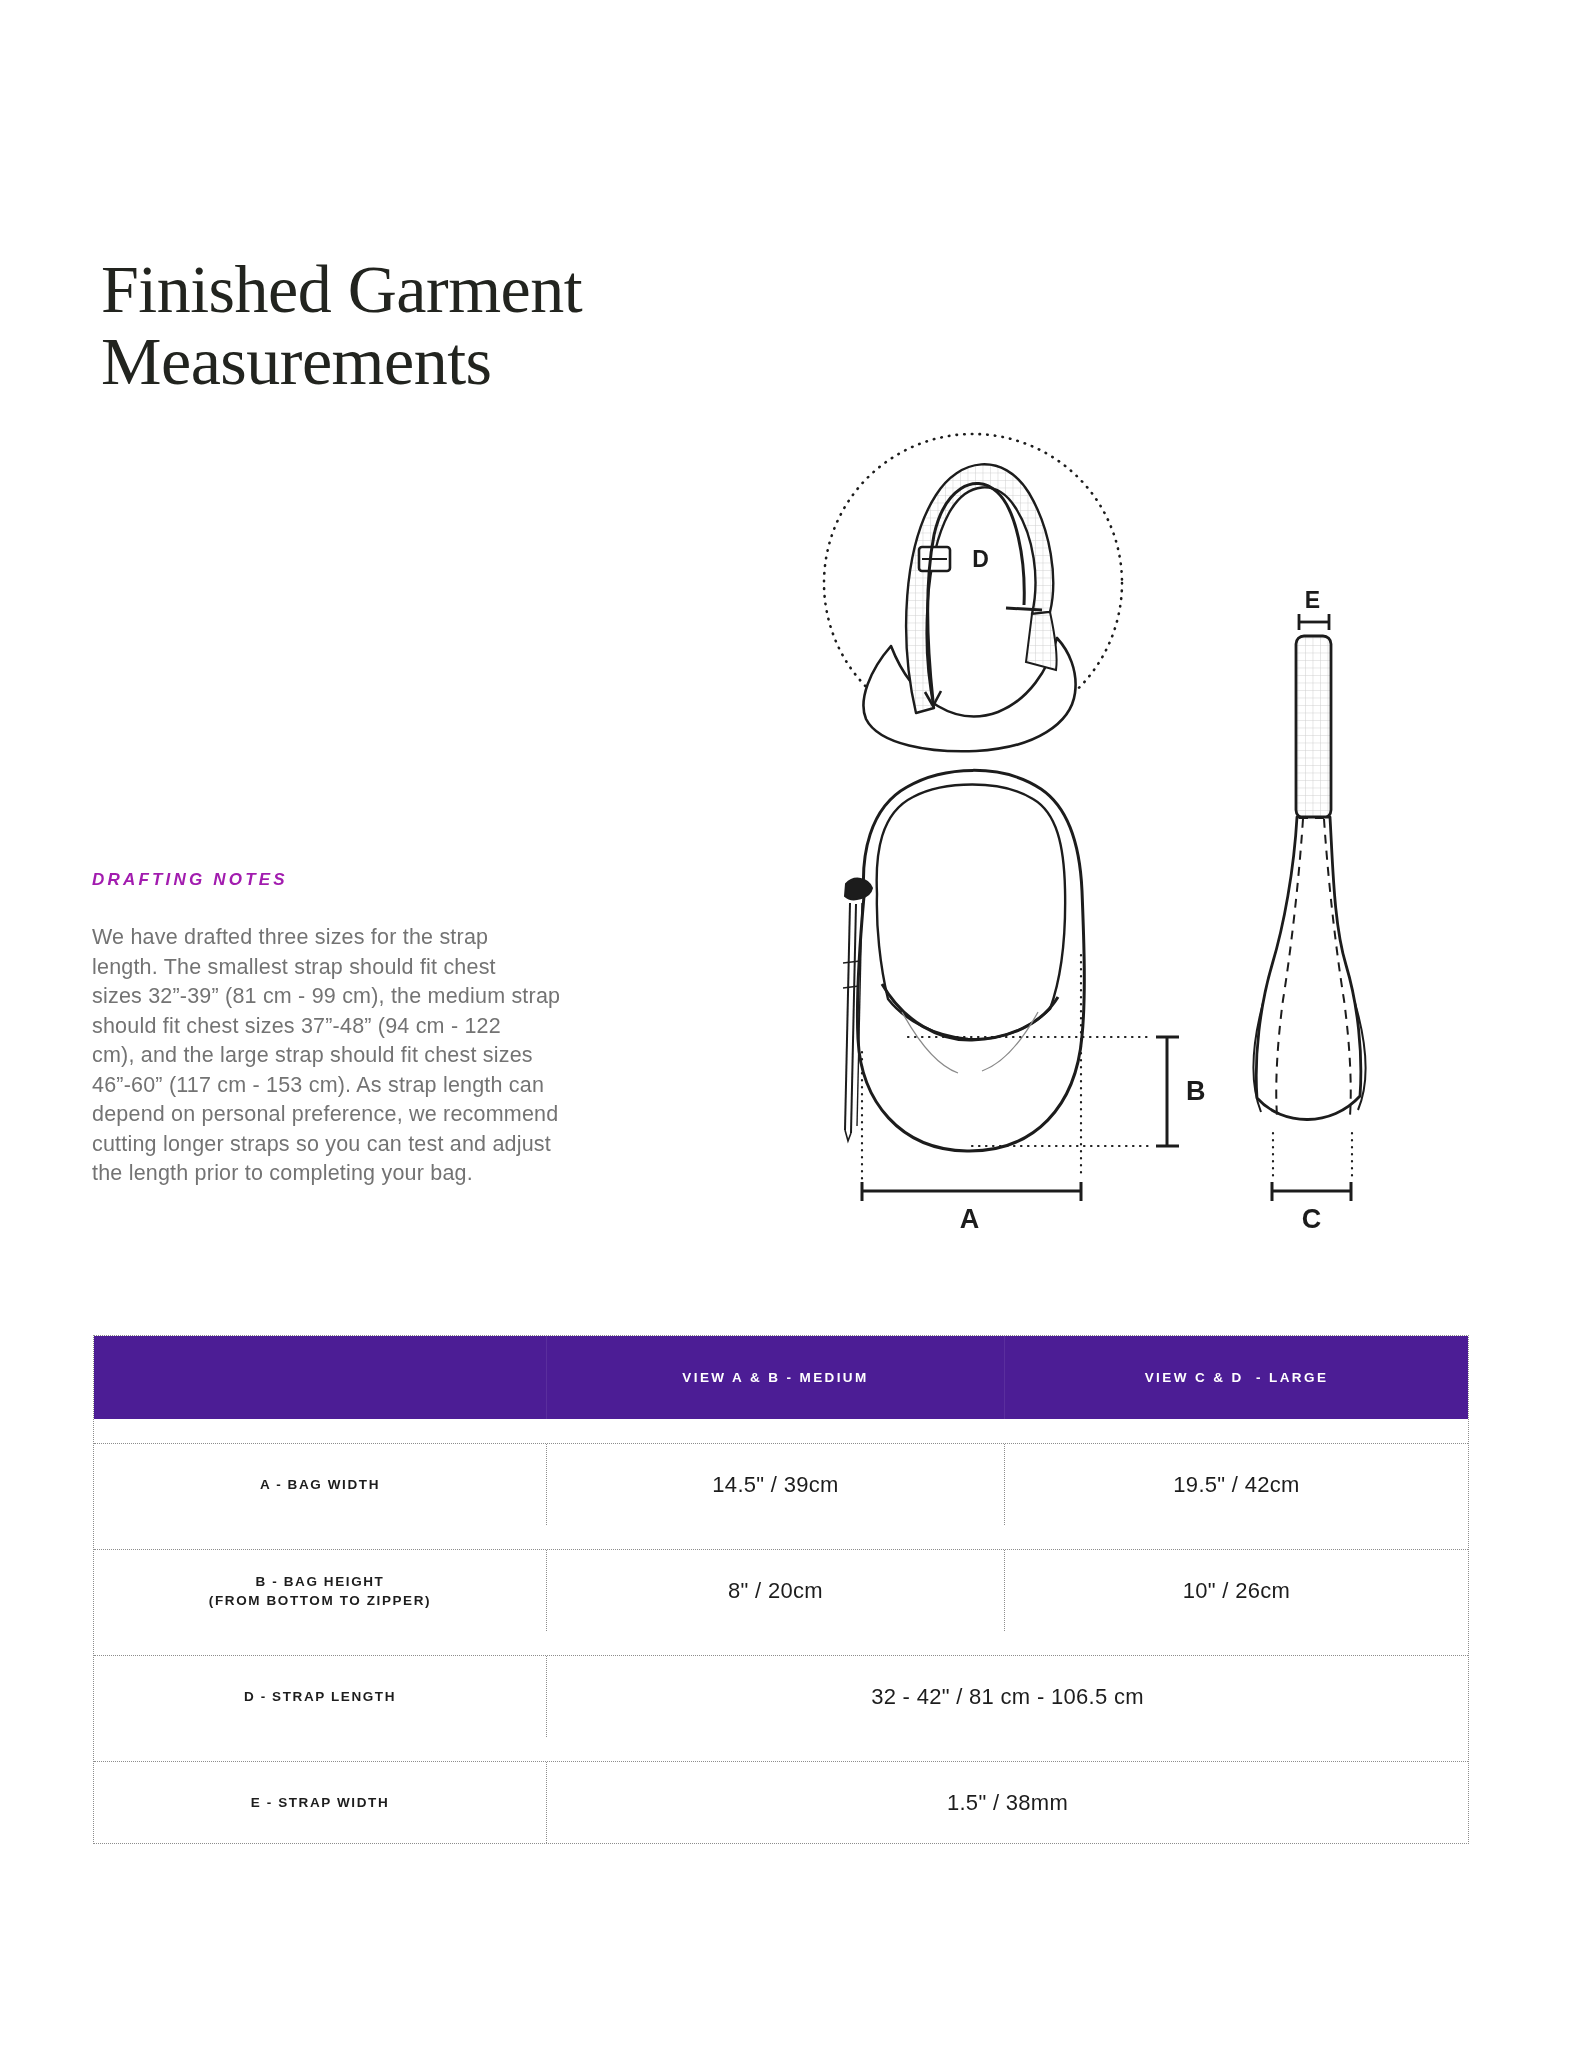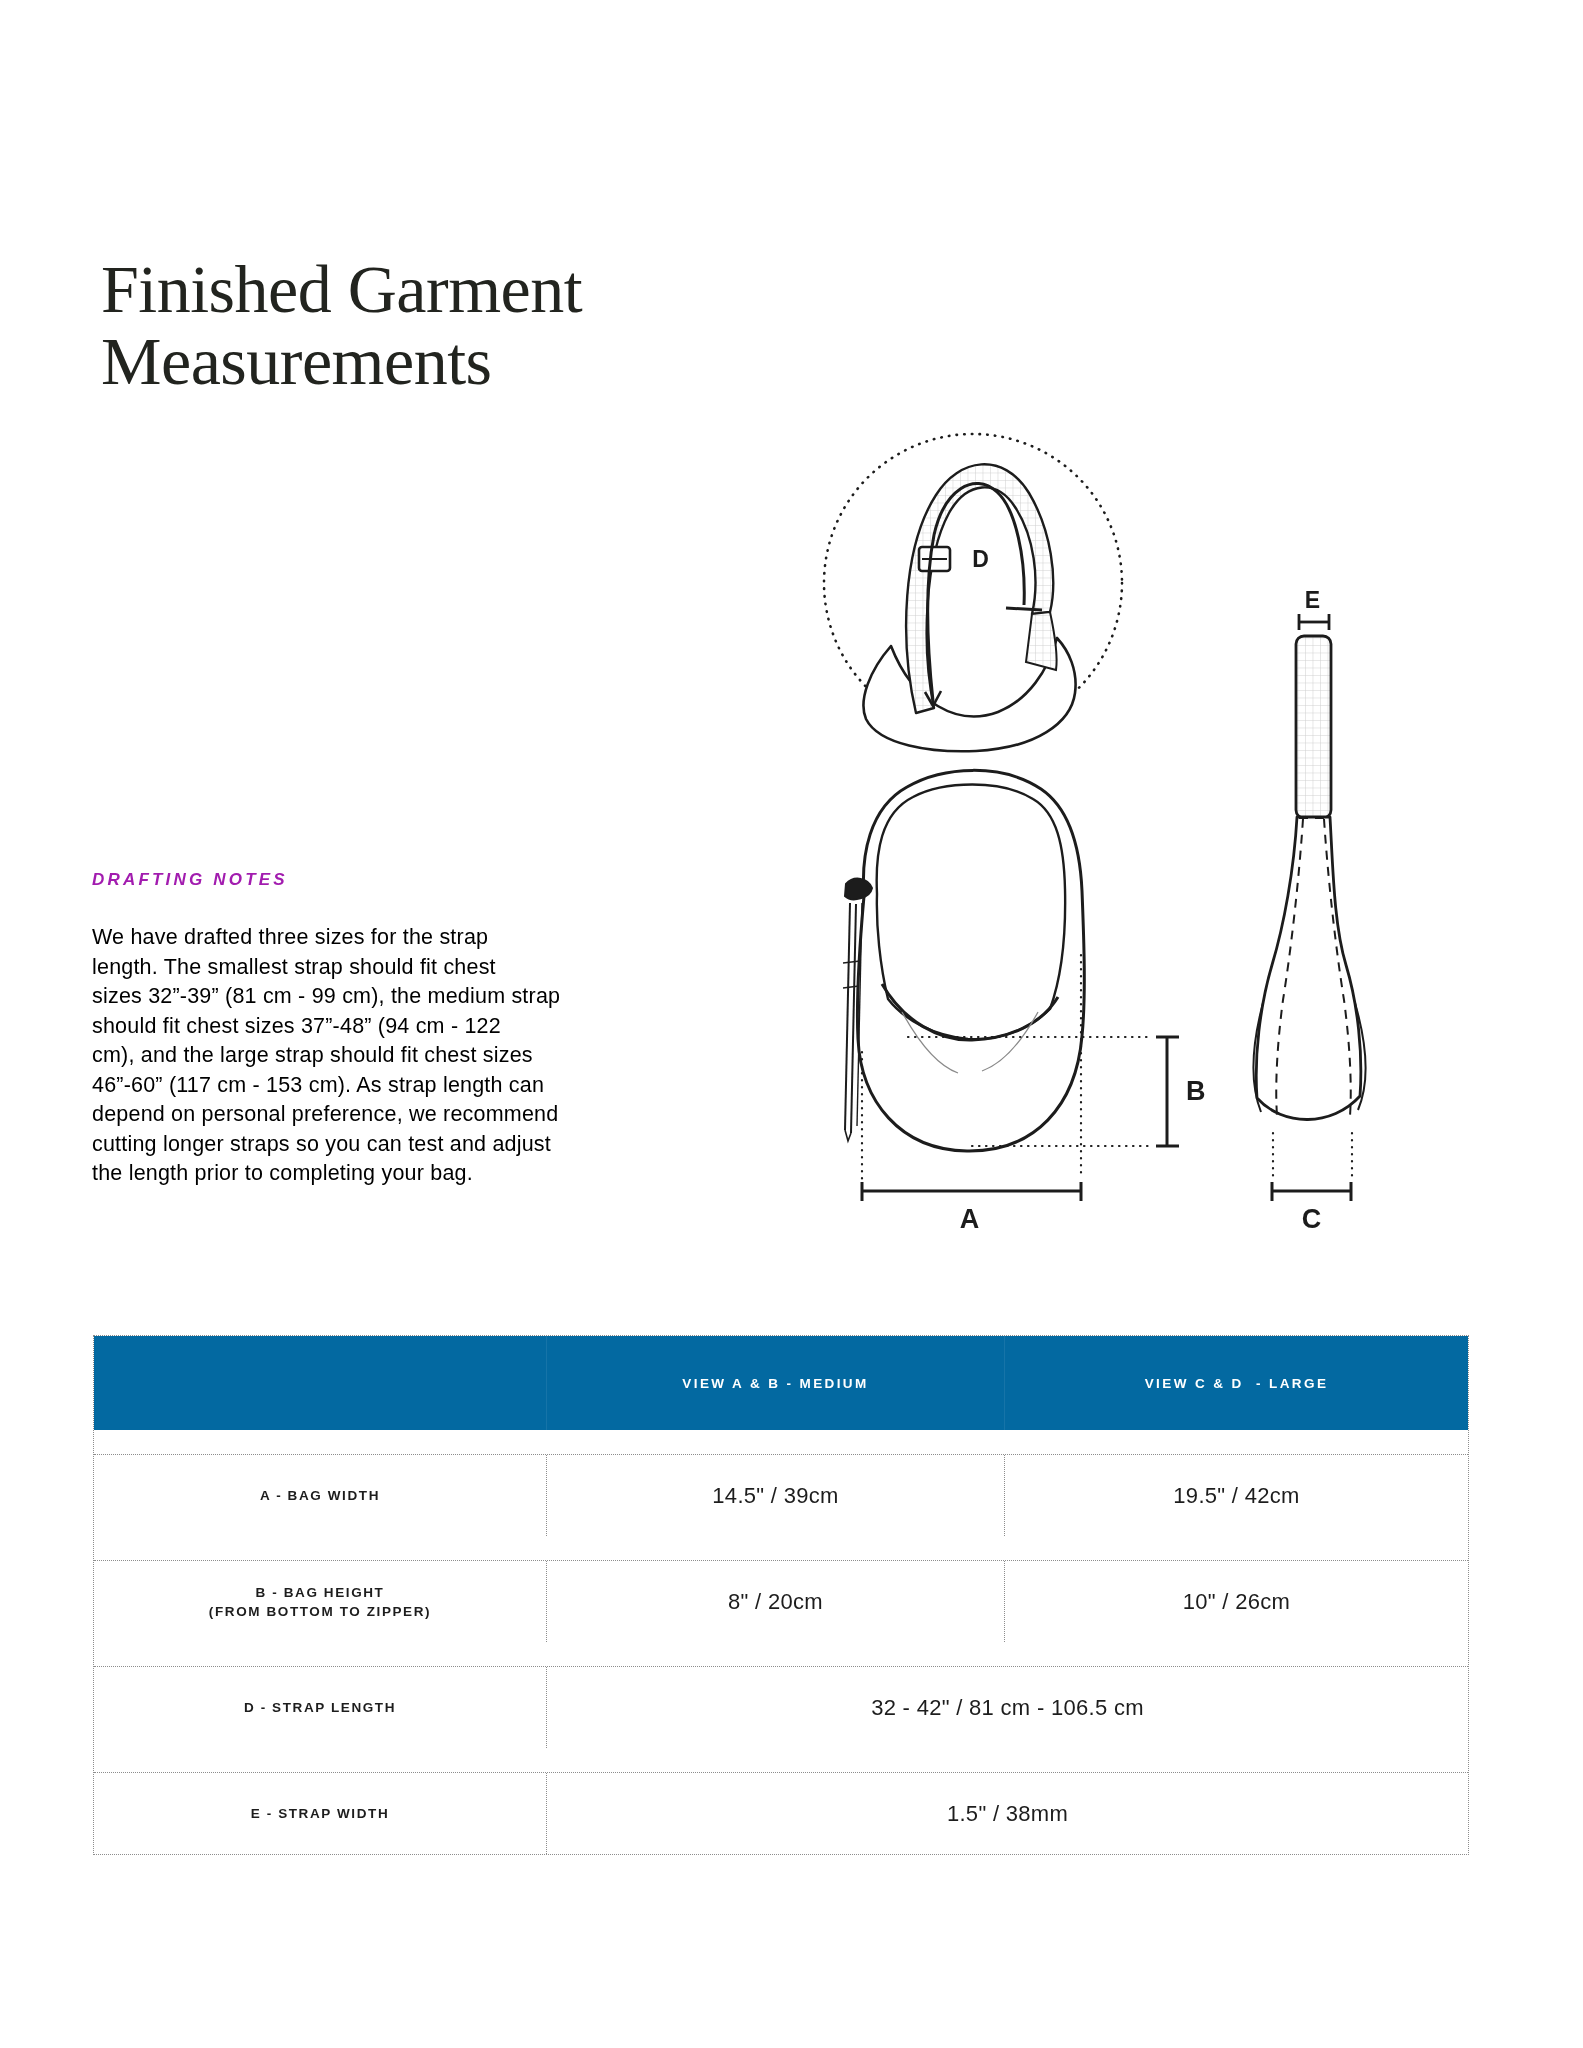--- a/index.html
+++ b/index.html
@@ -13,37 +13,37 @@
     font-family:"Liberation Serif", serif; font-weight:400;
     font-size:68px; line-height:72px; color:#22241f; letter-spacing:-0.5px;
   }
   
   .notes-heading {
     position:absolute; left:92px; top:870px;
     font-size:17px; font-weight:700; letter-spacing:3.2px; color:#a21caf;font-style:italic;
   }
   .notes-body {
     position:absolute; left:92px; top:923px; width:560px;
-    font-size:21.5px; line-height:29.5px; letter-spacing:0.2px; color:#000000;
+    font-size:21.5px; line-height:29.5px; letter-spacing:0.2px; color:#737373;
     white-space:pre-line;
   }
   
   .diagram-svg { position:absolute; left:0; top:0; pointer-events:none; }
   .dotg { stroke:#1c1c1c; stroke-width:2.2; stroke-dasharray:0.5 6.5; stroke-linecap:round; }
   .dashl { fill:none; stroke:#1c1c1c; stroke-width:2; stroke-dasharray:9 7; }
   .dim-label { font-family:"Liberation Sans", sans-serif; font-weight:700; font-size:27px; fill:#1c1c1c; letter-spacing:1px; }
   .dim-label.sm { font-size:23px; }
   
   .m-table {
     position:absolute; left:93px; top:1335px; width:1376px;
     border:1px dotted #8d8d8d; box-sizing:border-box; background:#ffffff;
   }
   .t-head {
-    display:grid; grid-template-columns:452px 458px 464px; height:94px;
-    background:#0369a1;
+    display:grid; grid-template-columns:452px 458px 464px; height:83px;
+    background:#4c1d95;
   }
   .th {
     display:flex; align-items:center; justify-content:center;
     color:#ffffff; font-size:13.5px; font-weight:700; letter-spacing:2.4px;
     white-space:pre;
   }
   .th + .th { border-left:1px solid rgba(255,255,255,0.08); }
   .t-row {
     display:grid; grid-template-columns:452px 458px 464px; height:82px;
     border-top:1px dotted #8d8d8d; box-sizing:border-box;margin-top:24px;

